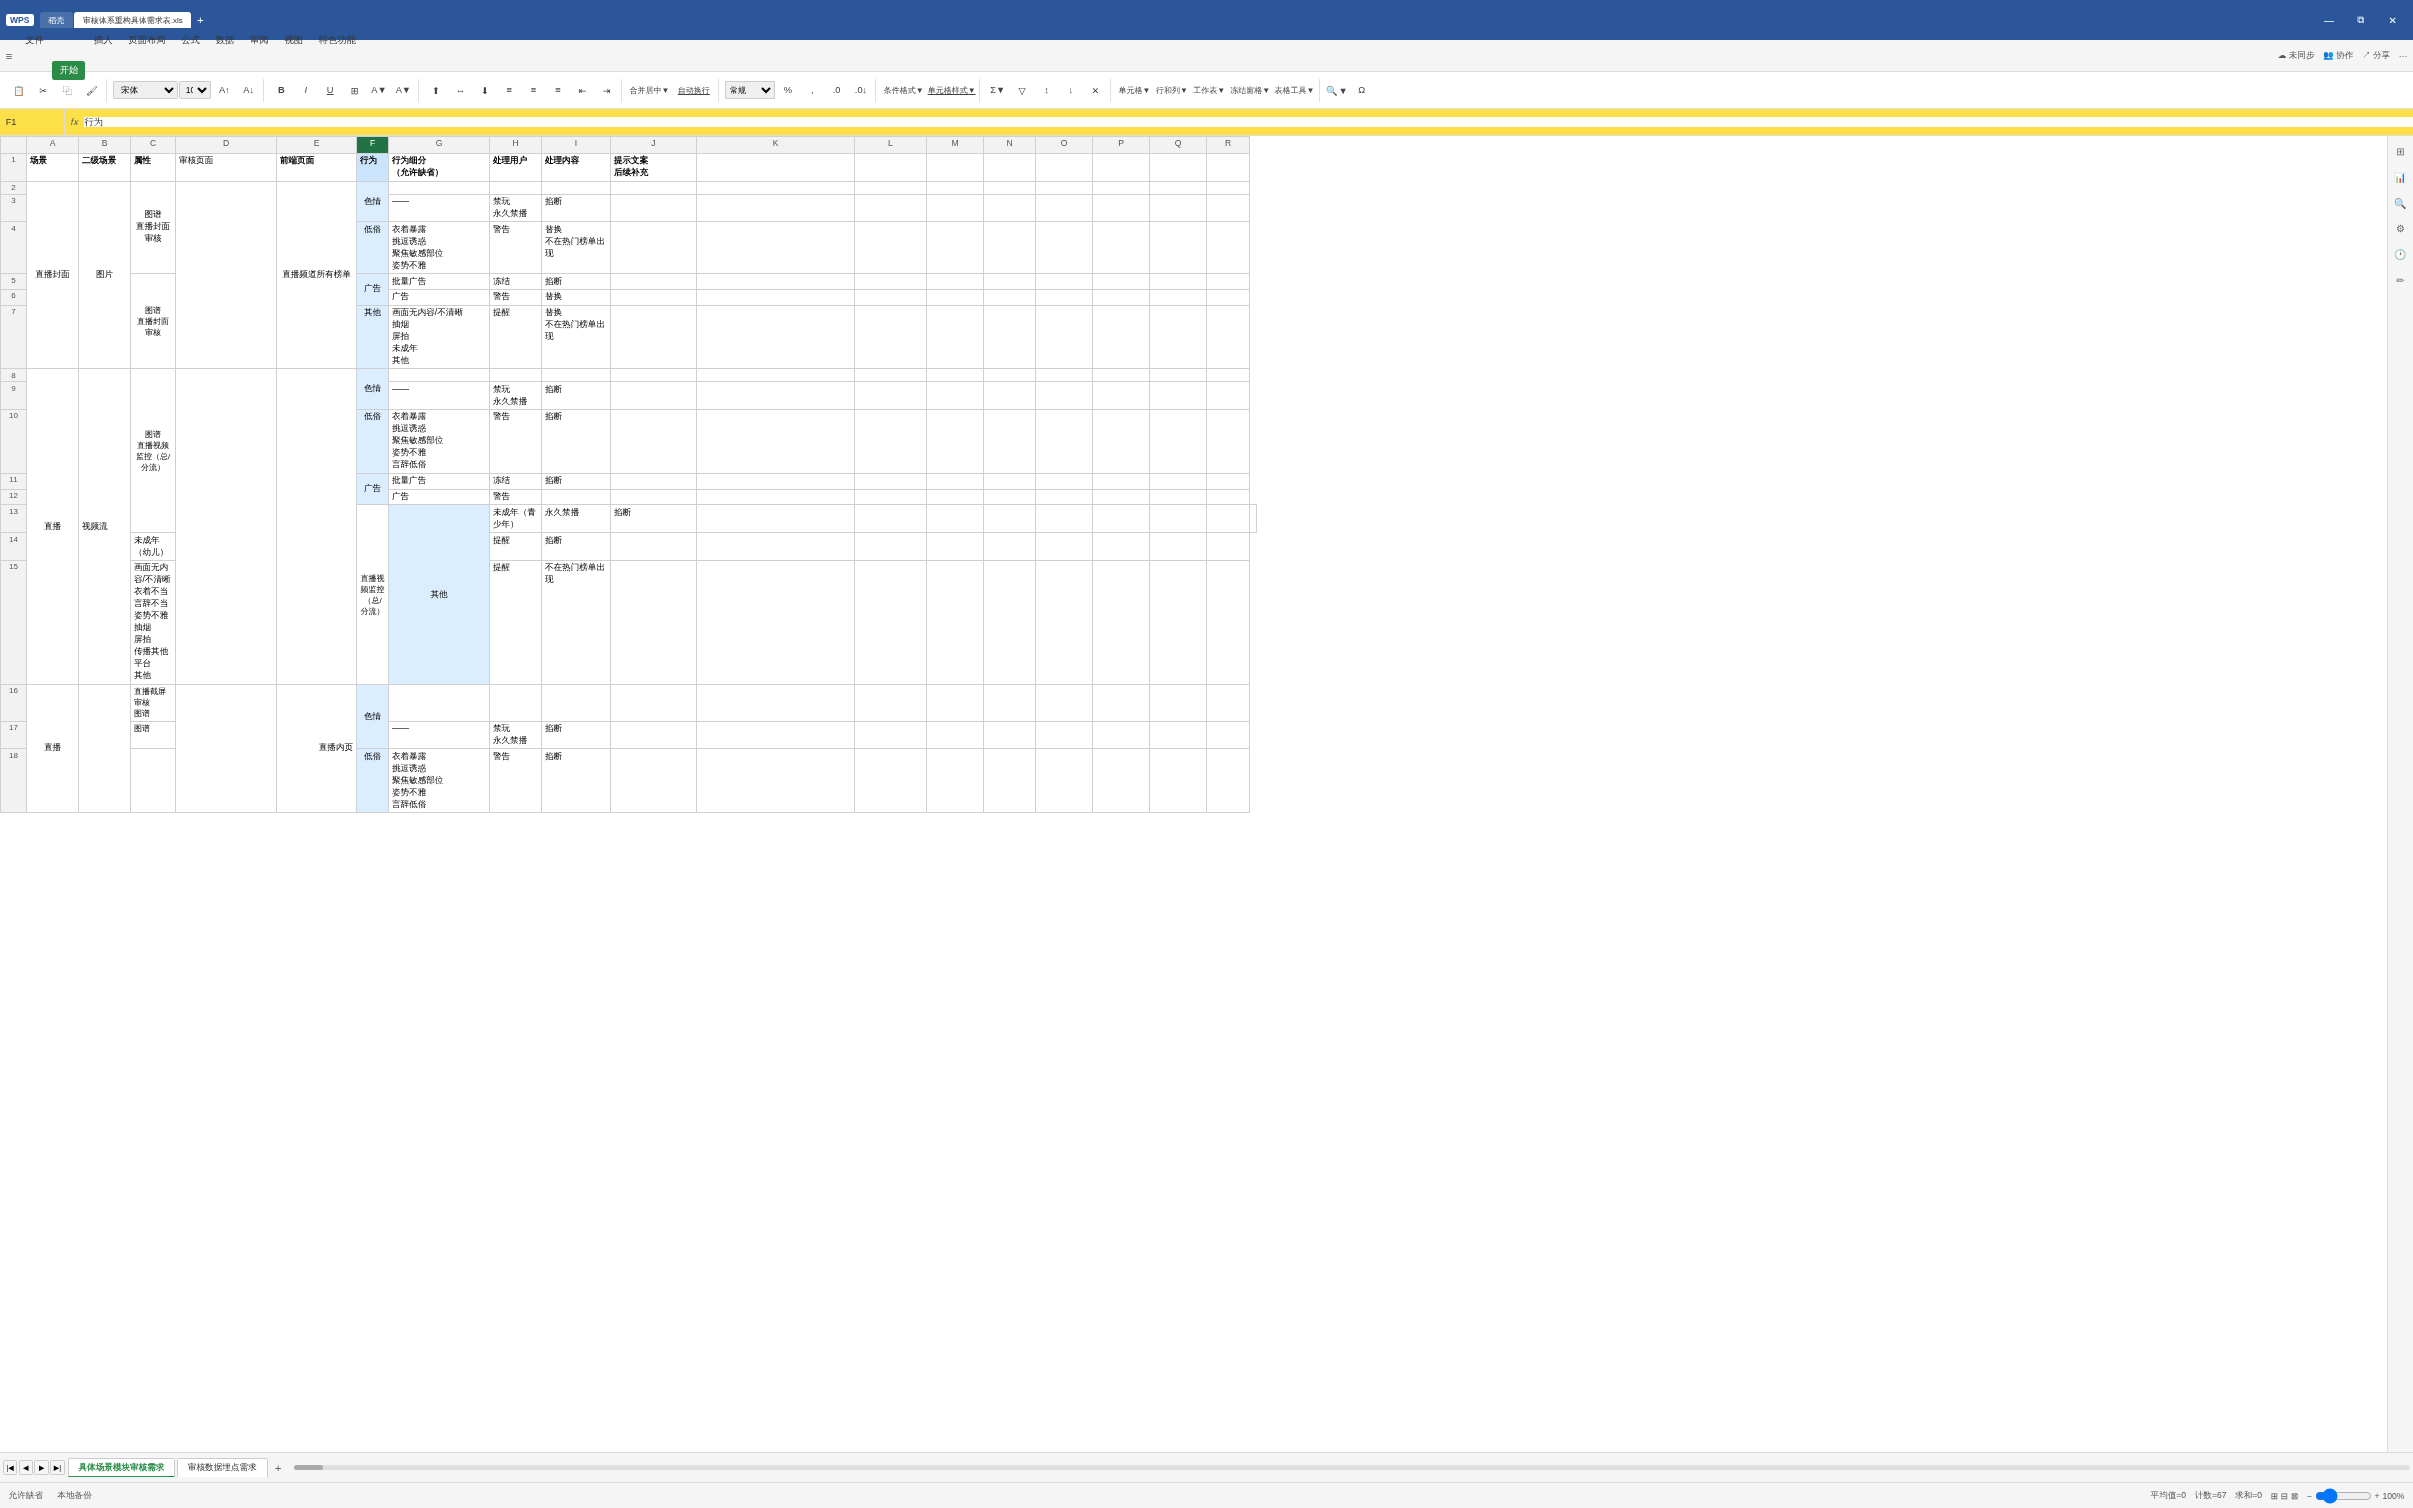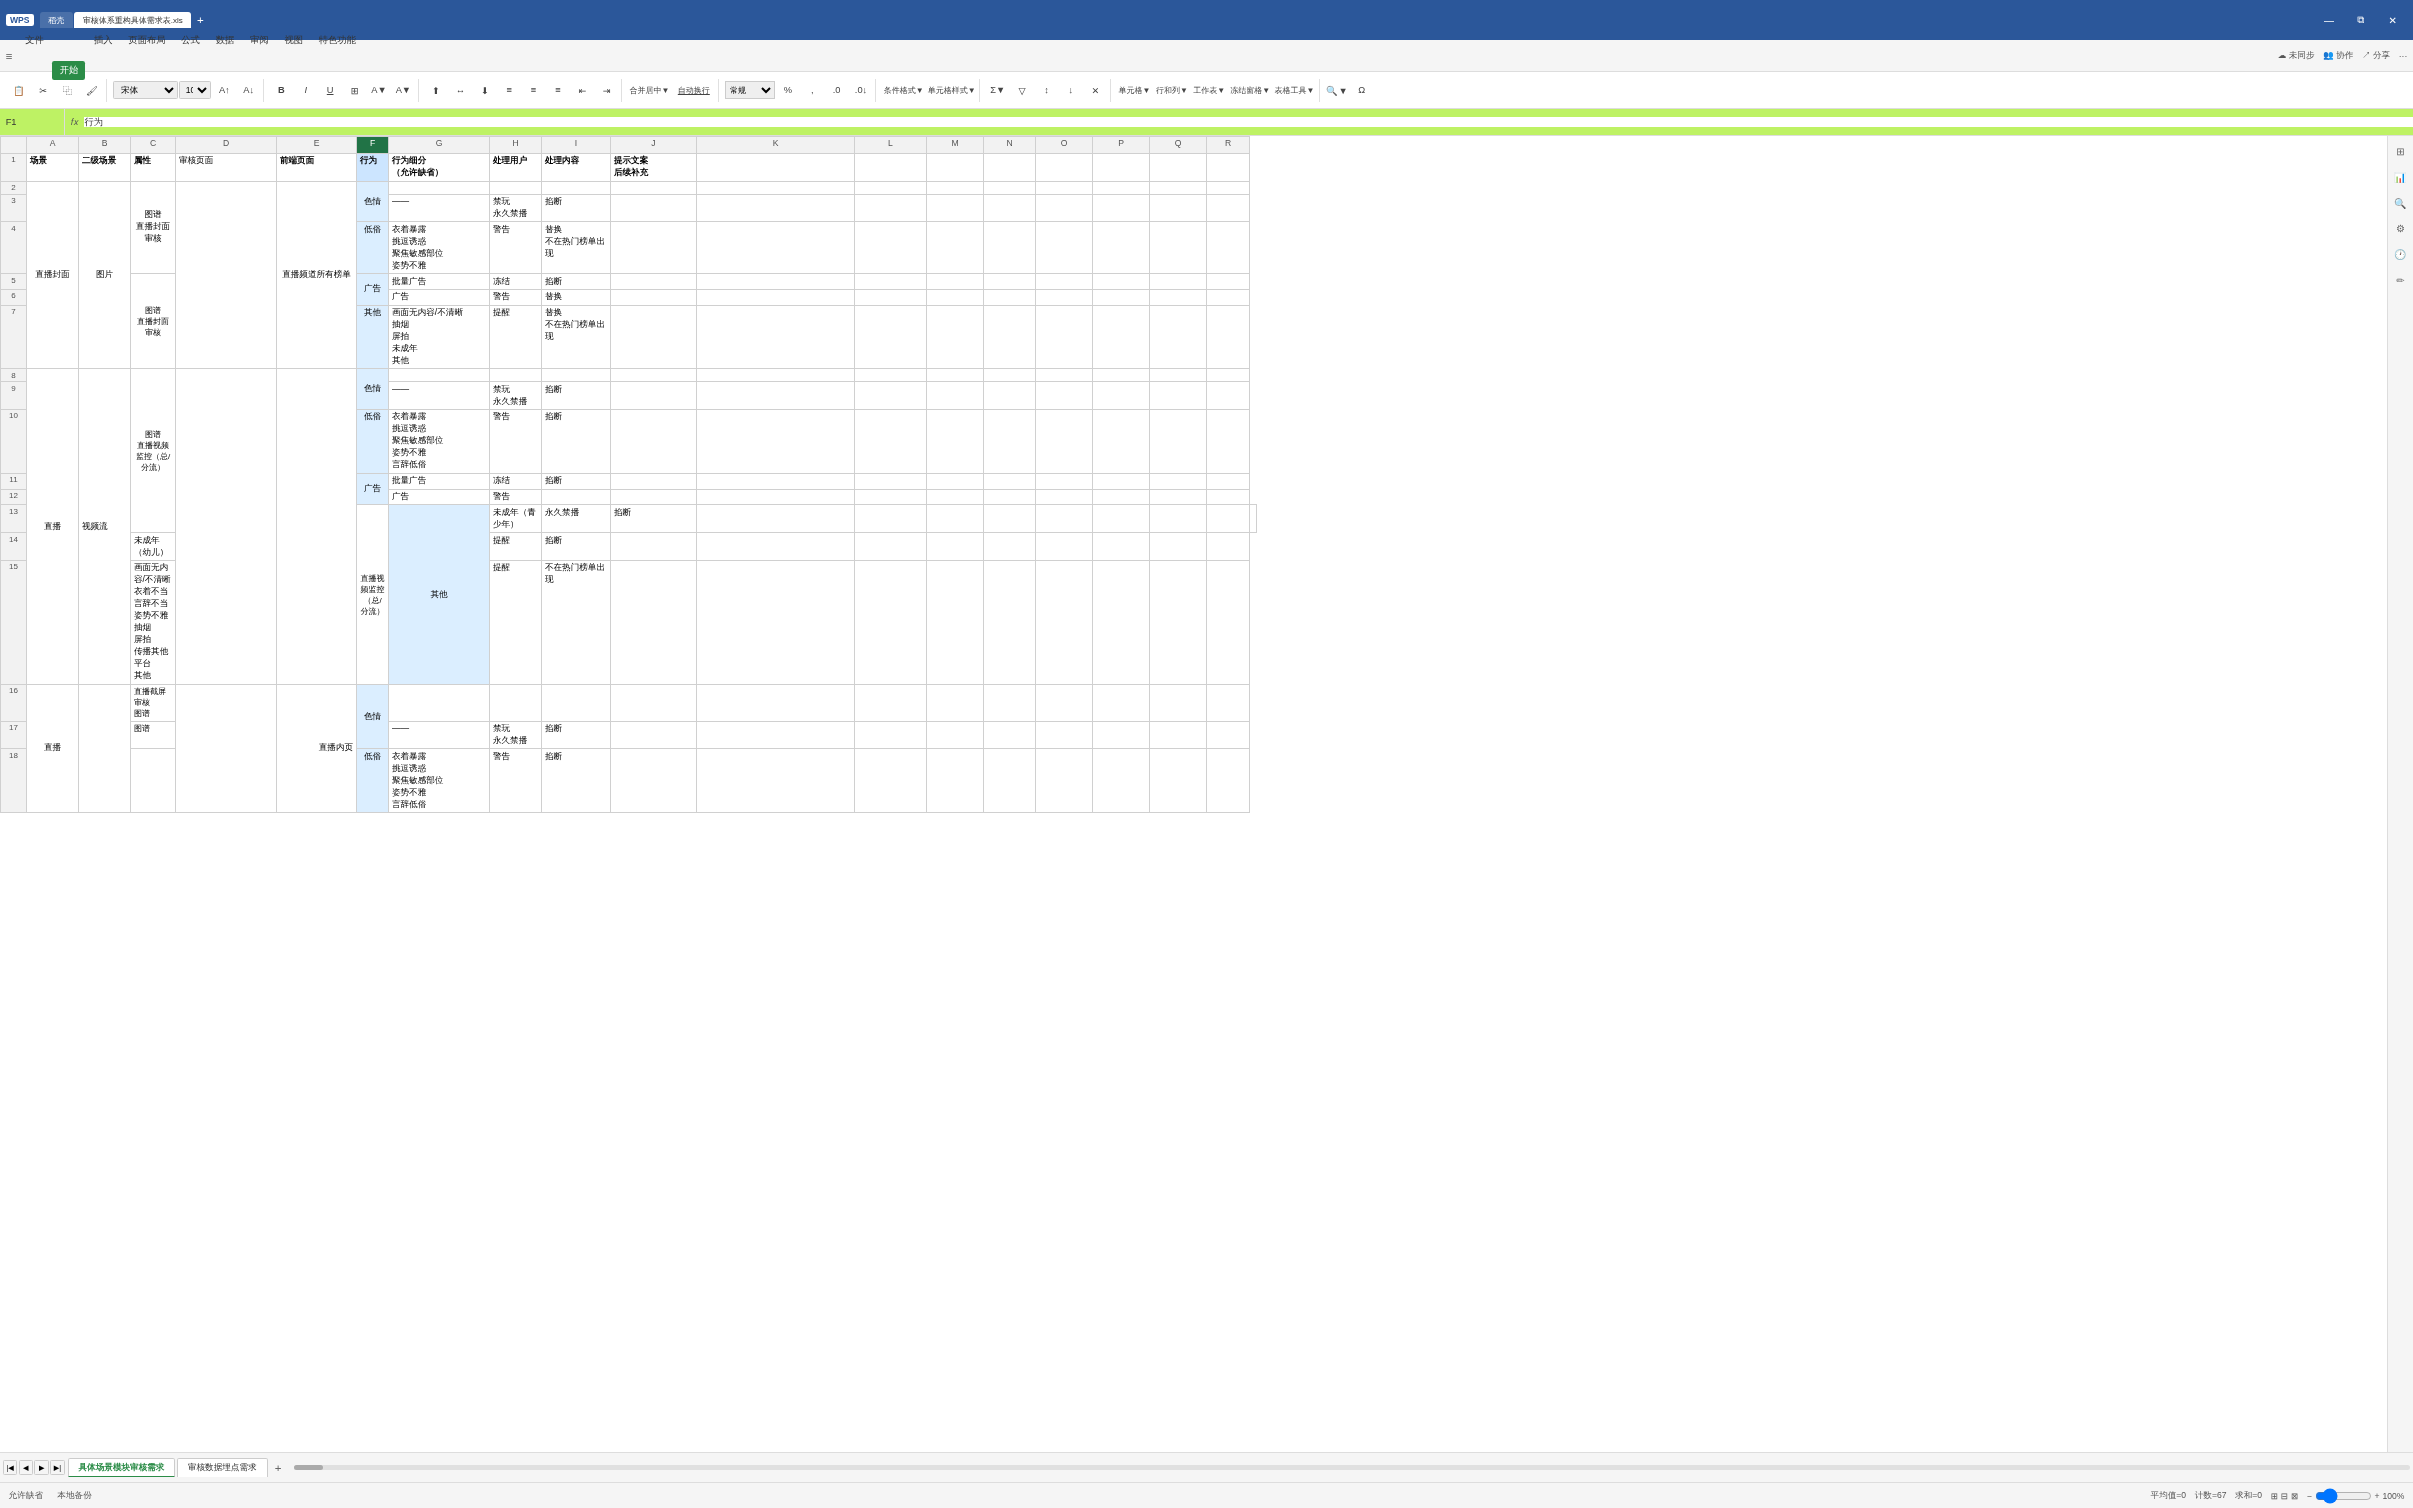--- a/index.html
+++ b/index.html
@@ -152,21 +152,21 @@
       font-size: 8.6px;
       padding: 0 1.4px;
     }
     
     
     .formula-bar {
       height: 27px;
       display: flex;
       align-items: center;
       border-bottom: 0.7px solid #ddd;
-      background: #bef264;
+      background: #fde047;
     }
     .cell-ref {
       width: 65px;
       height: 100%;
       border-right: 0.7px solid #ddd;
       display: flex;
       align-items: center;
       padding: 0 5.7px;
       font-size: 9.3px;
       color: #333;
@@ -423,21 +423,21 @@
     <select style="width:50px;height:18.7px;border:0.7px solid #ccc;font-size:8px;">
       <option>常规</option>
     </select>
     <button class="toolbar-btn">%</button>
     <button class="toolbar-btn">,</button>
     <button class="toolbar-btn">.0</button>
     <button class="toolbar-btn">.0↓</button>
   </div>
   <div class="toolbar-group">
     <button class="toolbar-btn" style="width:43px;font-size:8px;">条件格式▼</button>
-    <button class="toolbar-btn" style="width:50px;font-size:8px;">单元格样式▼</button>
+    <button class="toolbar-btn" style="width:50px;font-size:8px;text-decoration:underline;">单元格样式▼</button>
   </div>
   <div class="toolbar-group">
     <button class="toolbar-btn">Σ▼</button>
     <button class="toolbar-btn">▽</button>
     <button class="toolbar-btn">↕</button>
     <button class="toolbar-btn">↓</button>
     <button class="toolbar-btn">✕</button>
   </div>
   <div class="toolbar-group">
     <button class="toolbar-btn" style="width:36px;font-size:8px;">单元格▼</button>

